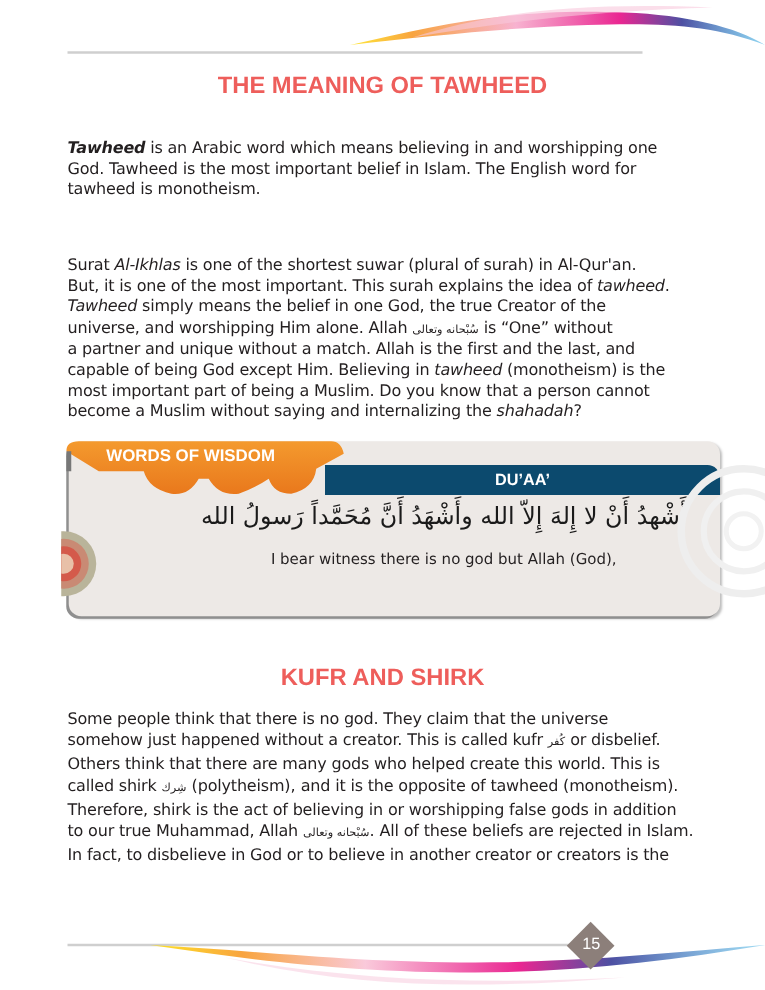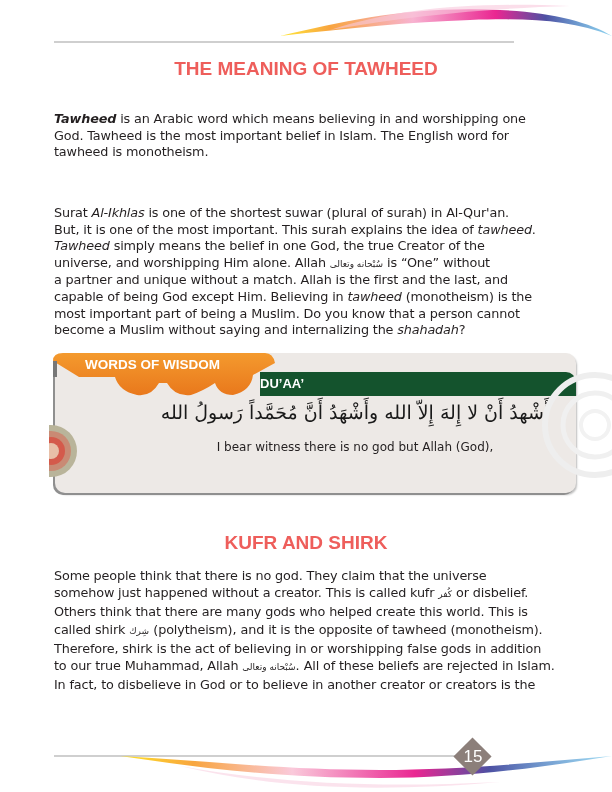--- a/index.html
+++ b/index.html
@@ -12,35 +12,35 @@
   #title1 { top:58px; }
   #title2 { top:532px; }
   .para { position:absolute; left:54px; width:520px; font-size:12.8px; line-height:16.6px; letter-spacing:-0.15px; }
   #p1 { top:111px; }
   #p2 { top:161px;margin-top:44px; }
   #p3 { top:567px; line-height:17.2px; }
   .ar { font-family:"DejaVu Sans", sans-serif; font-size:9px;text-align:right; }
   
   .box { position:absolute; left:55px; top:353px; width:521px; height:140px; background:#ede9e6;
          border-radius:10px; box-shadow: -2px 2px 0 #8f8f8f, 1px 2px 2px #bdbdbd; }
-  .duaa-bar { position:absolute; left:205px; top:19px; width:316px; height:24px; background:#14532d;
+  .duaa-bar { position:absolute; left:205px; top:19px; width:316px; height:24px; background:#0c4a6e;
               border-top-right-radius:10px; color:#fff; font-family:"Liberation Sans", sans-serif;
-              font-weight:bold; font-size:13px; line-height:24px; }
+              font-weight:bold; font-size:13px; line-height:24px; text-align:center; }
   .ribbon { position:absolute; left:-2px; top:-2px; width:232px; height:50px; }
   .ribbon-label { position:absolute; left:30px; top:4px; color:#fff; font-family:"Liberation Sans", sans-serif;
                   font-weight:bold; font-size:13.5px;text-align:center; }
   .arabic-line { position:absolute; left:80px; width:440px; top:48px; text-align:center; direction:rtl;
                  font-family:"DejaVu Serif", serif; font-size:19px; color:#1a1a1a; }
   .trans { position:absolute; left:80px; width:440px; top:85px; text-align:center; font-size:12px; line-height:19px; color:#231f20; }
   .mandala-left { position:absolute; left:-6px; top:68px; }
   .mandala-right { position:absolute; left:535px; top:370px; }
   .bottom-rule { position:absolute; left:54px; top:755px; width:420px; height:2px; background:#cfcfcf; }
   .page-num { position:absolute; left:453px; top:737px; width:40px; height:40px; }
   .page-num-diamond { position:absolute; left:6px; top:6px; width:27px; height:27px; background:#8c7f7a; transform:rotate(45deg); }
-  .page-num-text { position:absolute; left:0; top:10px; width:40px; text-align:center; color:#fff; font-size:17px; font-family:"Liberation Sans", sans-serif; }
+  .page-num-text { position:absolute; left:0; top:10px; width:40px; text-align:center; color:#fff; font-size:13px; font-family:"Liberation Sans", sans-serif; }
 </style>
 </head>
 <body>
 
 <div class="top-rule"></div>
 <svg class="swoosh" style="left:270px;top:0px" width="342" height="40" viewBox="0 0 342 40">
   <defs>
     <linearGradient id="sg1" x1="0" x2="1">
       <stop offset="0" stop-color="#ffe000" stop-opacity="0.9"></stop>
       <stop offset="0.15" stop-color="#f7941d"></stop>

